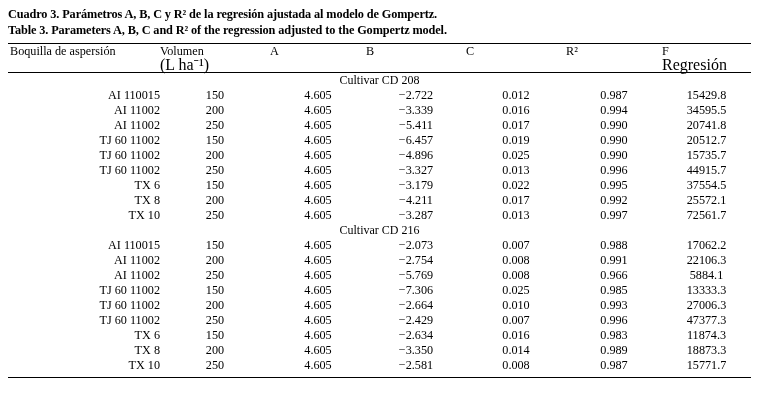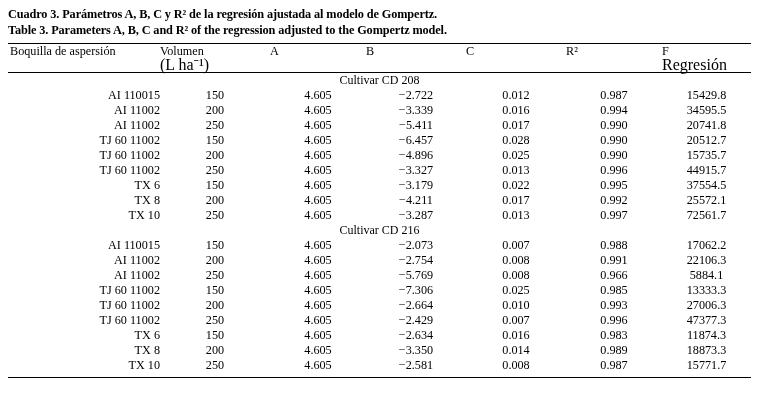--- a/index.html
+++ b/index.html
@@ -165,21 +165,21 @@
         <td>−5.411</td>
         <td>0.017</td>
         <td>0.990</td>
         <td>20741.8</td>
       </tr>
       <tr class="datarow">
         <td class="left">TJ 60 11002</td>
         <td>150</td>
         <td>4.605</td>
         <td>−6.457</td>
-        <td>0.028</td>
+        <td>0.019</td>
         <td>0.990</td>
         <td>20512.7</td>
       </tr>
       <tr class="datarow">
         <td class="left">TJ 60 11002</td>
         <td>200</td>
         <td>4.605</td>
         <td>−4.896</td>
         <td>0.025</td>
         <td>0.990</td>

